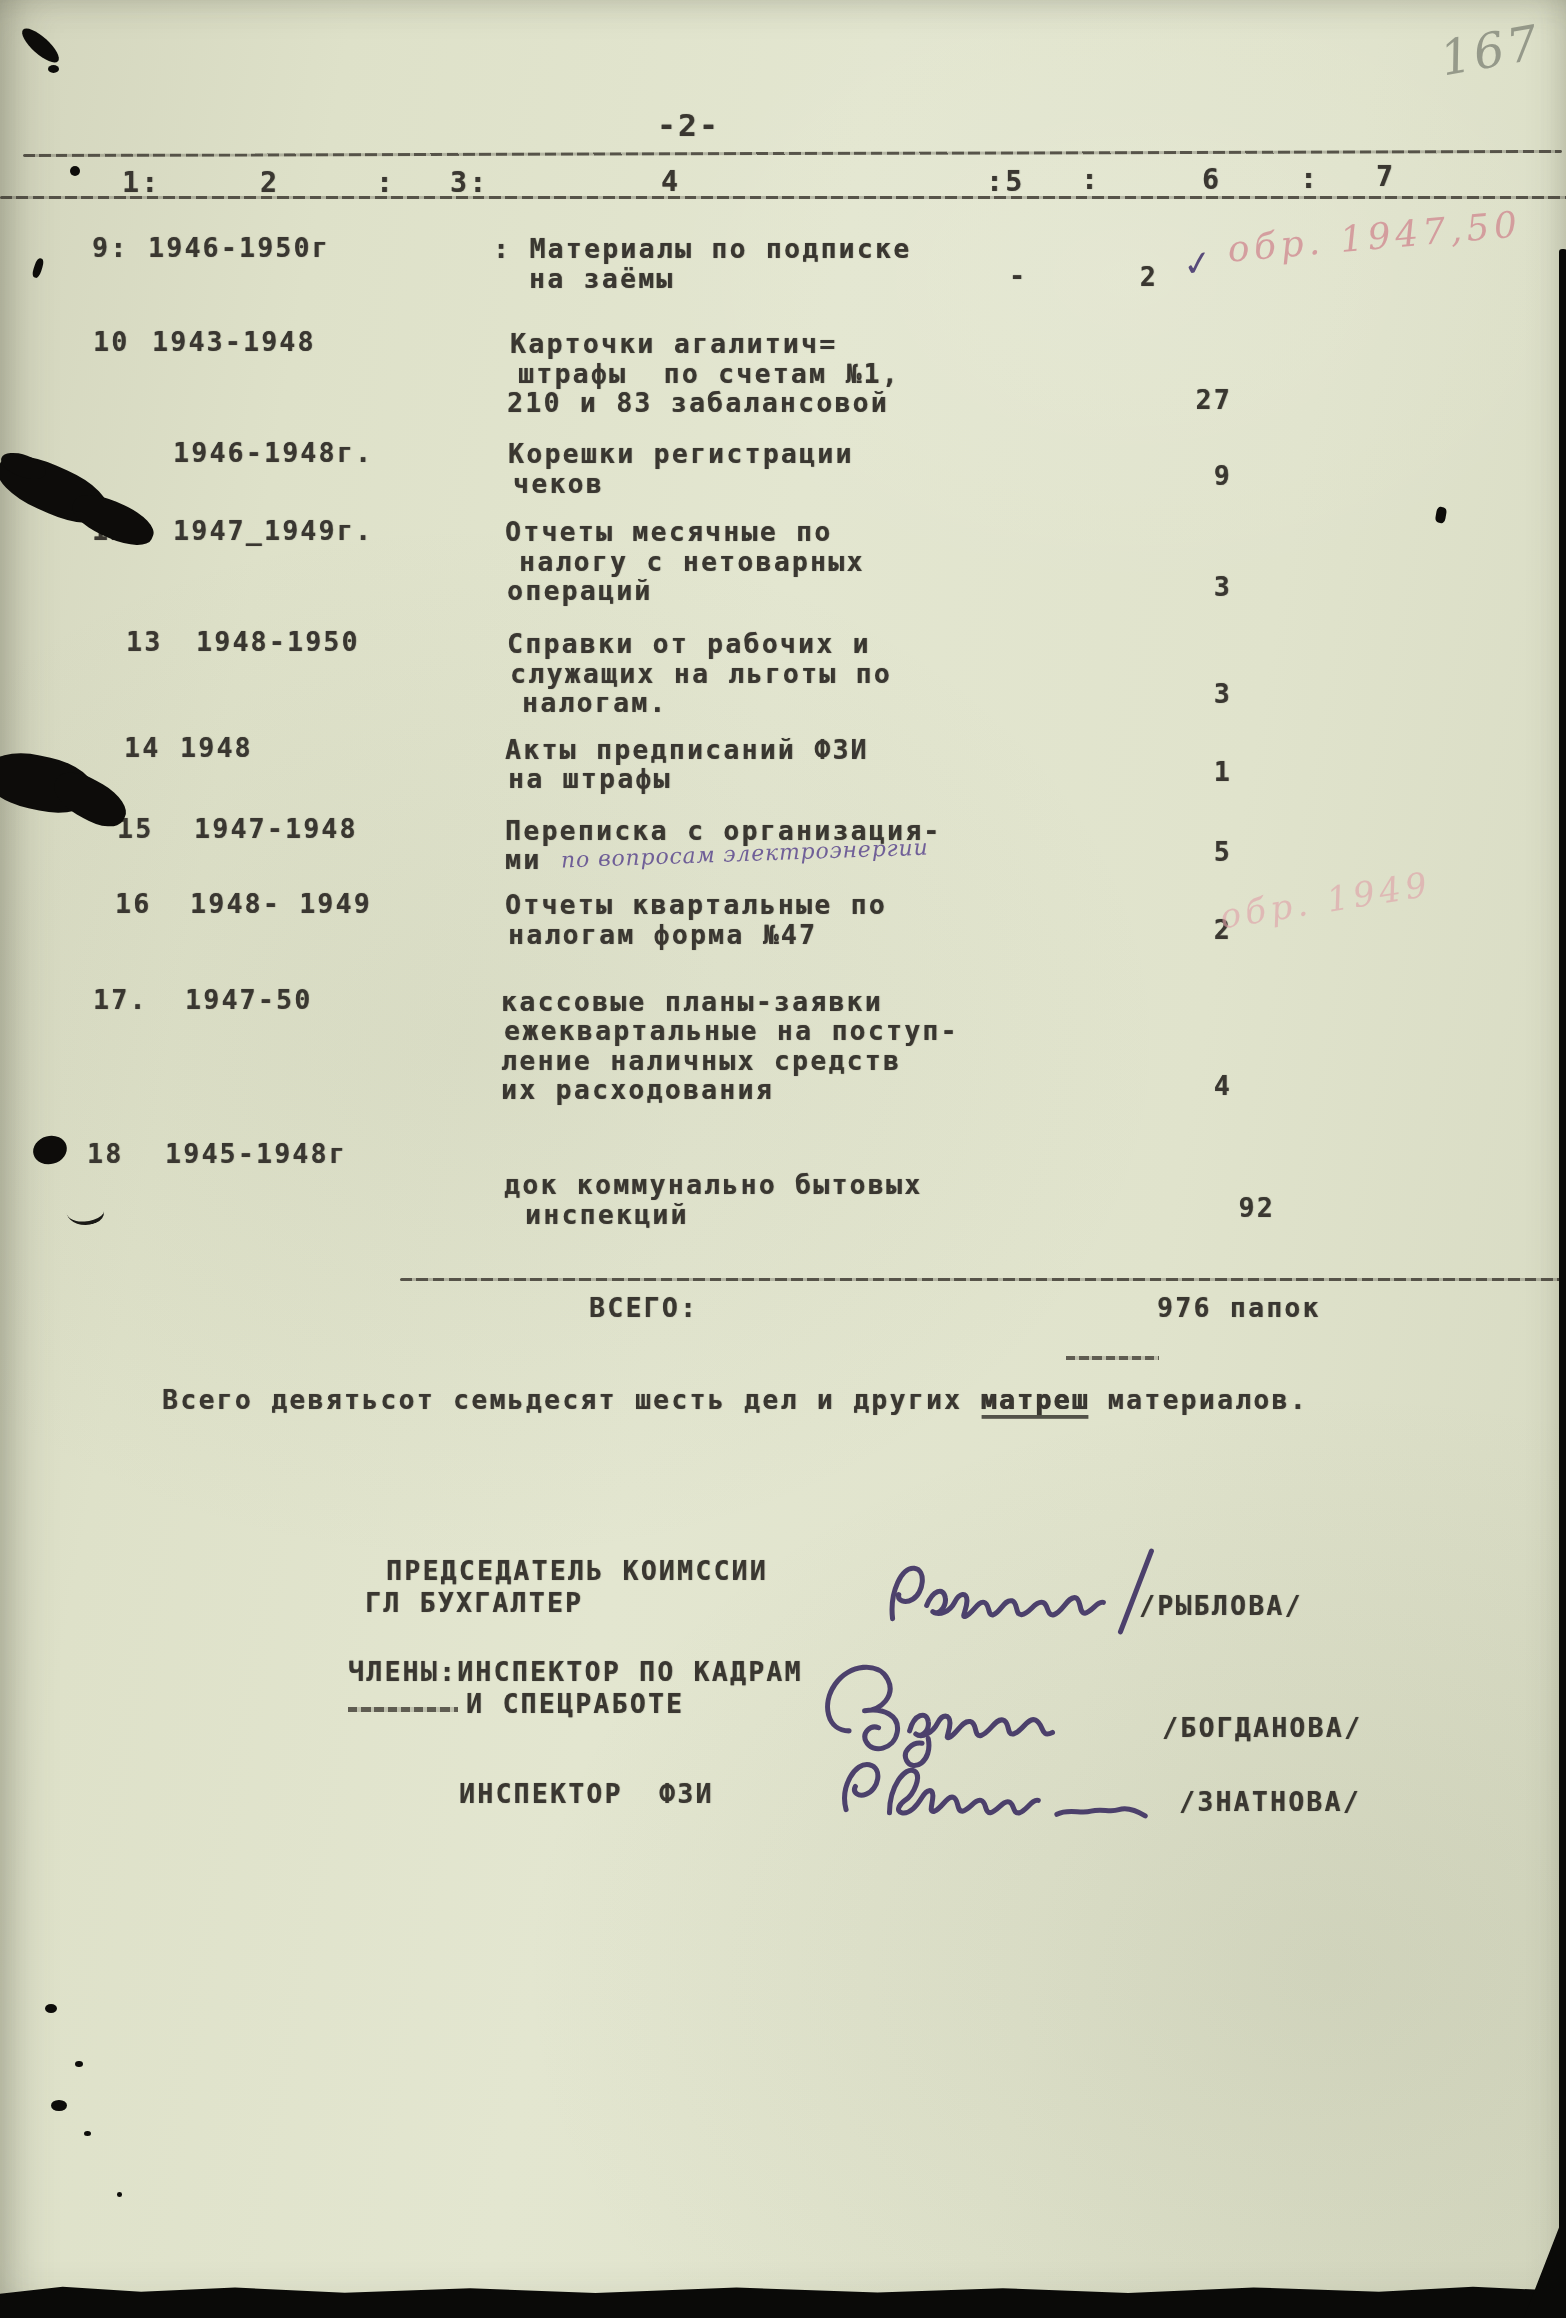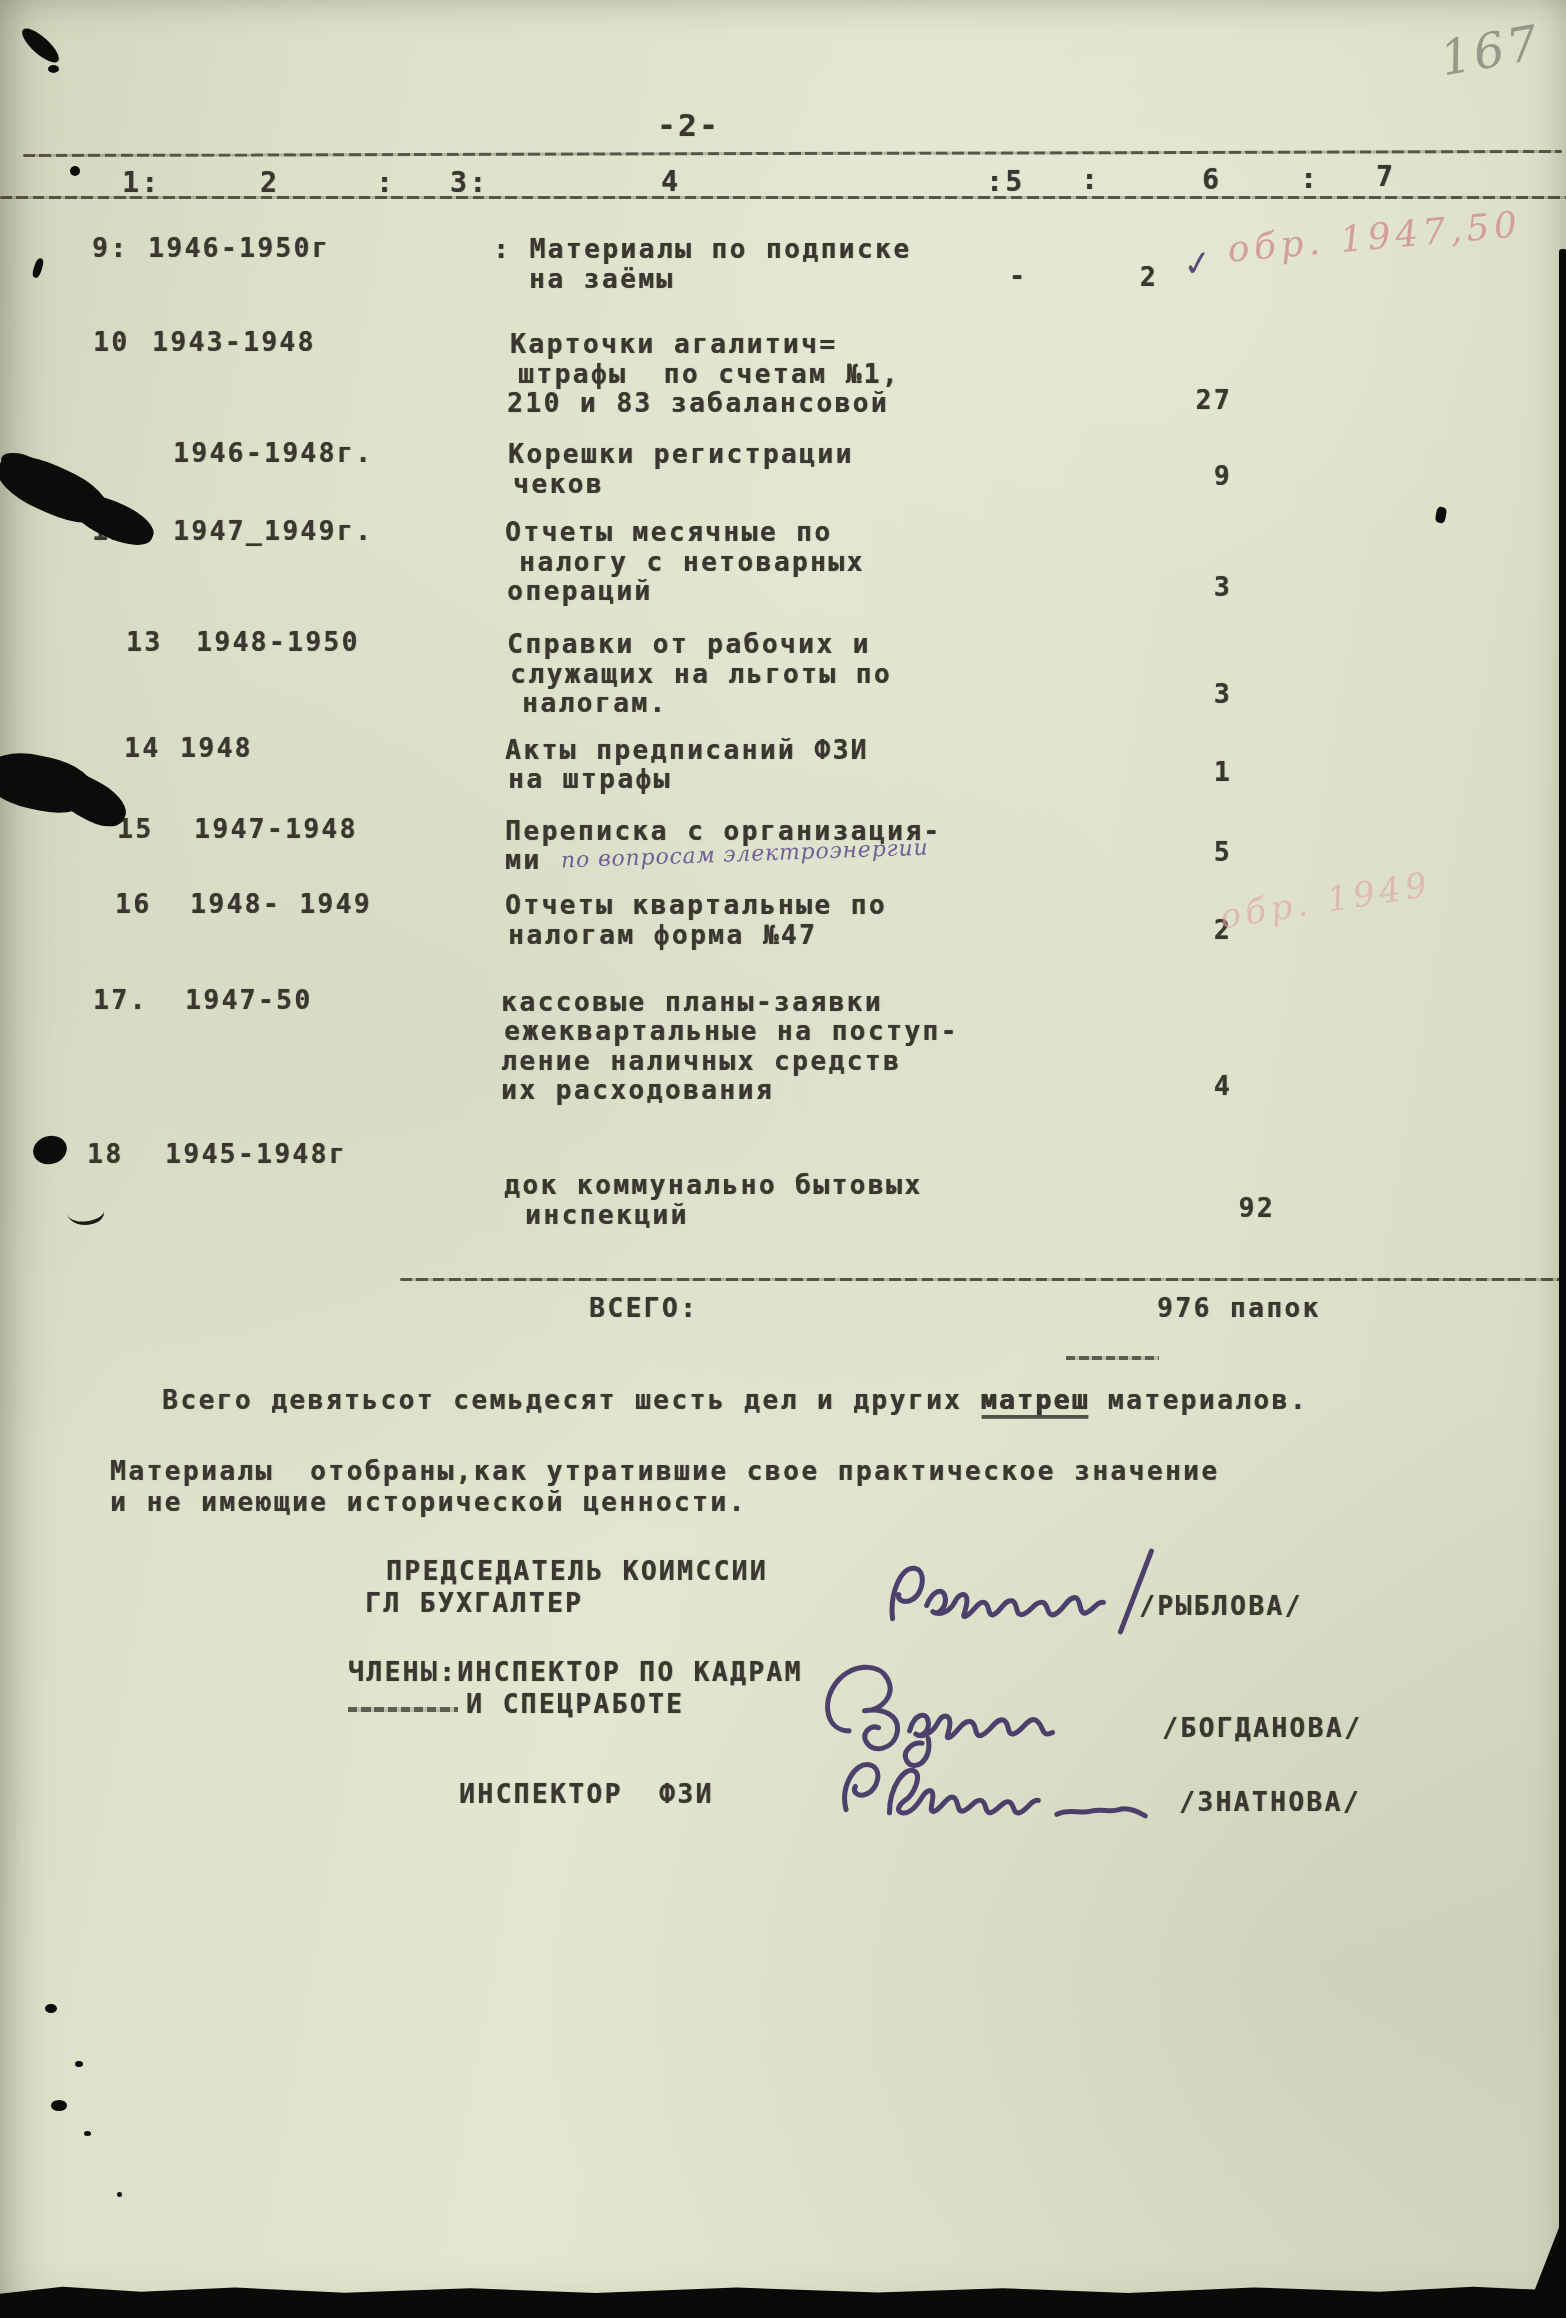--- a/index.html
+++ b/index.html
@@ -147,22 +147,20 @@
   <span class="t" style="left:504px;top:1169px">док коммунально бытовых</span>
   <span class="t" style="left:525px;top:1199px">инспекций</span>
   <span class="t cnt" style="left:1166px;top:1192px">92</span>
 
   <div class="rule" style="left:400px;top:1278px;width:1162px"></div>
   <div class="dashmark" style="left:1066px;top:1356px;width:93px"></div>
   <span class="t" style="left:589px;top:1292px">ВСЕГО:</span>
   <span class="t" style="left:1157px;top:1292px">976 папок</span>
 
   <div class="t" style="left:162px;top:1384px"><span>Всего девятьсот семьдесят шесть дел и других </span><span class="struck">матреш</span><span> материалов.</span></div>
-  <span class="t" style="left:110px;top:1455px">Материалы  отобраны,как утратившие свое практическое значение</span>
-  <span class="t" style="left:110px;top:1486px">и не имеющие исторической ценности.</span>
 
   <span class="t" style="left:386px;top:1555px">ПРЕДСЕДАТЕЛЬ КОИМССИИ</span>
   <span class="t" style="left:365px;top:1587px">ГЛ БУХГАЛТЕР</span>
   <svg class="sig" style="left:878px;top:1545px" width="288" height="93" viewBox="0 0 370 120">
     <path d="M18,95 C14,60 30,28 46,30 C62,32 58,62 44,70 C34,76 24,72 26,64 M62,78 C70,58 84,54 86,68 C88,80 76,92 70,86 C78,92 92,86 98,74 C104,62 114,60 114,72 C114,84 106,94 112,92 C122,88 128,72 136,74 C144,76 140,92 148,90 C158,86 162,70 172,72 C180,74 176,90 184,90 C196,88 200,74 210,74 C220,74 216,92 226,90 C238,86 244,66 254,68 C262,70 258,88 266,88 C276,86 282,72 290,74 M312,112 L352,8"></path>
   </svg>
   <span class="t" style="left:1139px;top:1590px">/РЫБЛОВА/</span>
 
   <span class="t" style="left:348px;top:1656px">ЧЛЕНЫ:ИНСПЕКТОР ПО КАДРАМ</span>
   <div class="dashmark" style="left:348px;top:1707px;width:110px;height:4.7px"></div>

